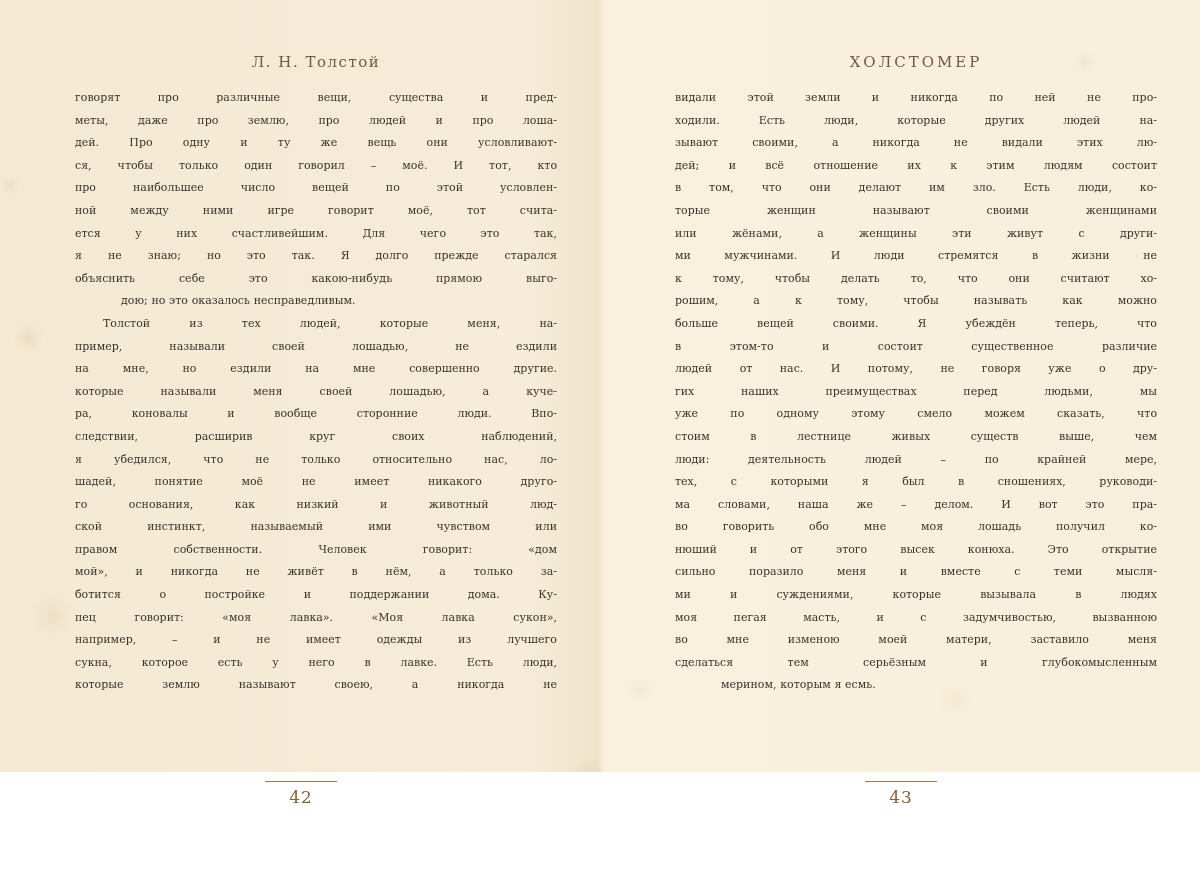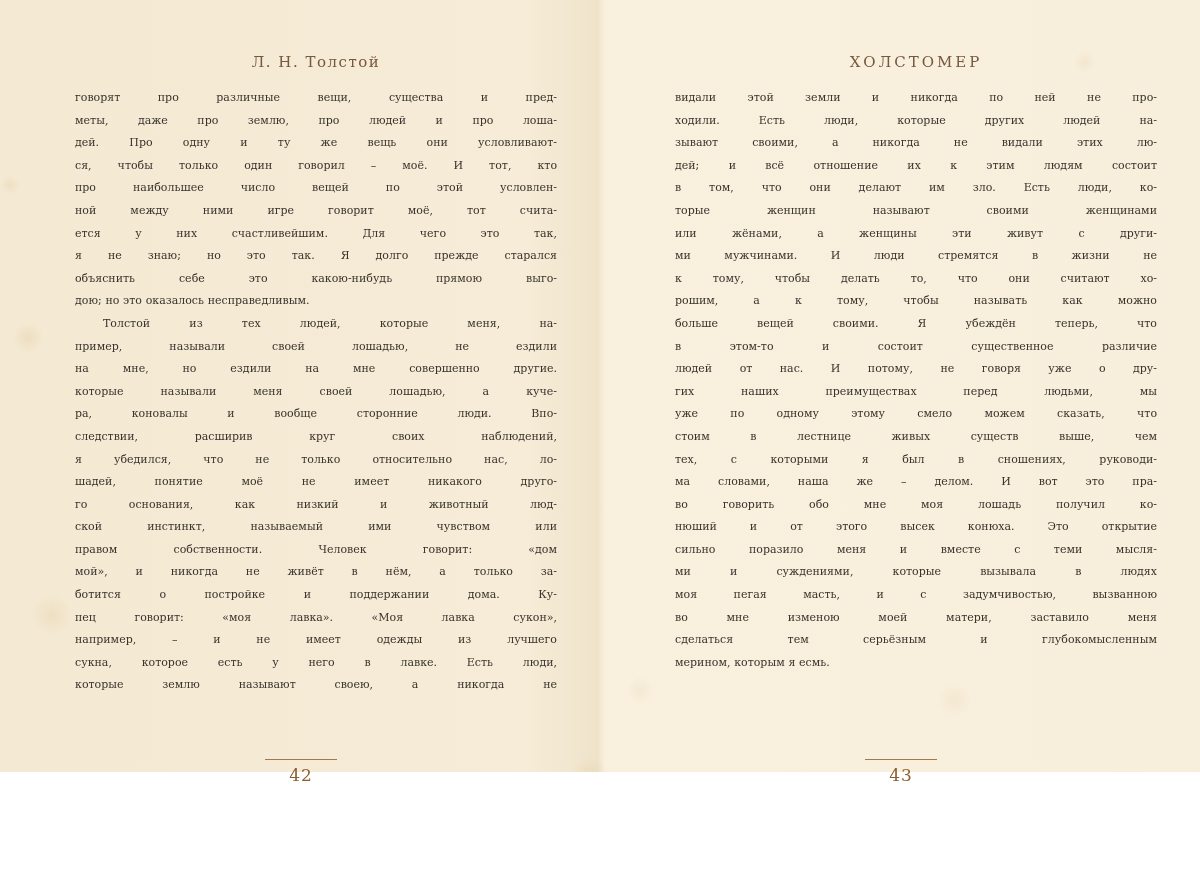--- a/index.html
+++ b/index.html
@@ -32,24 +32,24 @@
   .page-body{
     margin-top:14px;
     font-size:11px;line-height:22.6px;color:#39332c;
   }
   .paragraph{margin:0;}
   .line{
     height:22.6px;overflow:hidden;
     text-align:justify;text-align-last:justify;
     word-spacing:.02em;
   }
-  .line.no-j{text-align-last:left;}
+  .line.no-j{text-align-last:left;margin-left:46px;}
   .line.indent{text-indent:28px;}
   .folio{
-    position:absolute;top:759px;left:50%;
+    position:absolute;top:781px;left:50%;
     transform:translateX(calc(-50% - 15px));
     text-align:center;width:100px;
   }
   .folio-rule{
     width:72px;height:0;border-top:1.5px solid #a1794a;
     margin:0 auto 5px auto;
   }
   .folio-number{
     font-size:17px;color:#8c5f33;letter-spacing:1px;
   }
@@ -113,20 +113,21 @@
           <div class="line">или жёнами, а женщины эти живут с други-</div>
           <div class="line">ми мужчинами. И люди стремятся в жизни не</div>
           <div class="line">к тому, чтобы делать то, что они считают хо-</div>
           <div class="line">рошим, а к тому, чтобы называть как можно</div>
           <div class="line">больше вещей своими. Я убеждён теперь, что</div>
           <div class="line">в этом-то и состоит существенное различие</div>
           <div class="line">людей от нас. И потому, не говоря уже о дру-</div>
           <div class="line">гих наших преимуществах перед людьми, мы</div>
           <div class="line">уже по одному этому смело можем сказать, что</div>
           <div class="line">стоим в лестнице живых существ выше, чем</div>
+          <div class="line">люди: деятельность людей – по крайней мере,</div>
           <div class="line">тех, с которыми я был в сношениях, руководи-</div>
           <div class="line">ма словами, наша же – делом. И вот это пра-</div>
           <div class="line">во говорить обо мне моя лошадь получил ко-</div>
           <div class="line">нюший и от этого высек конюха. Это открытие</div>
           <div class="line">сильно поразило меня и вместе с теми мысля-</div>
           <div class="line">ми и суждениями, которые вызывала в людях</div>
           <div class="line">моя пегая масть, и с задумчивостью, вызванною</div>
           <div class="line">во мне изменою моей матери, заставило меня</div>
           <div class="line">сделаться тем серьёзным и глубокомысленным</div>
           <div class="line no-j">мерином, которым я есмь.</div>

